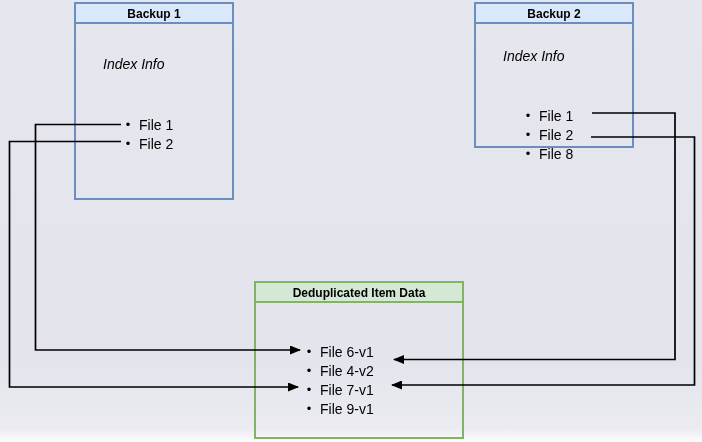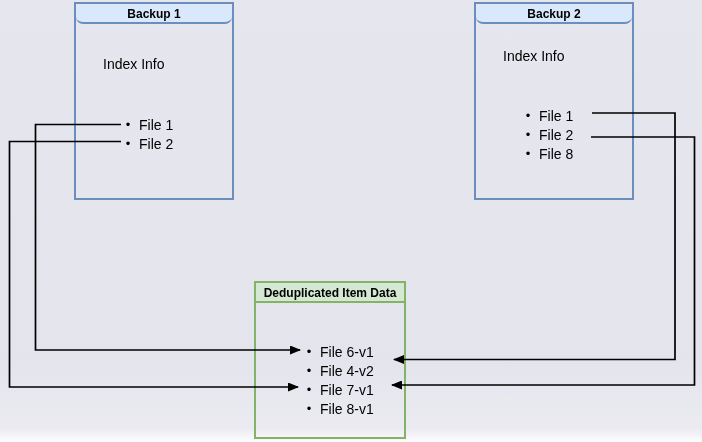--- a/index.html
+++ b/index.html
@@ -21,26 +21,27 @@
   .box.green { border: 2px solid #82b366; }
   .box-header {
     box-sizing: border-box;
     height: 20px;
     line-height: 20px;
     text-align: center;
     font-size: 12px;
     font-weight: bold;
     white-space: nowrap;
   }
-  .blue  .box-header { background: #dae8fc; border-bottom: 2px solid #6c8ebf; border-radius: 7px; }
+  .blue  .box-header { background: #dae8fc; border-bottom: 2px solid #6c8ebf; }
   .green .box-header { background: #d5e8d4; border-bottom: 2px solid #82b366; }
   .index-label {
     position: absolute;
     font-size: 14px;
     white-space: nowrap;
+    font-style: italic;
   }
   ul.filelist {
     position: absolute;
     margin: 0;
     padding: 0;
     list-style: none;
     font-size: 14px;
   }
   ul.filelist li {
     display: flex;
@@ -81,57 +82,57 @@
         <span class="bullet">•</span>
         <span>File 1</span>
       </li>
       <li>
         <span class="bullet">•</span>
         <span>File 2</span>
       </li>
     </ul>
   </div>
 
-  <div class="box blue" style="left:474px; top:2px; width:160px; height:198px;">
+  <div class="box blue" style="left:474px; top:2px; width:160px; height:146px;">
     <div class="box-header">Backup 2</div>
     <div class="index-label" style="left:27px; top:44px;">Index Info</div>
     <ul class="filelist" style="left:47px; top:102px;">
       <li>
         <span class="bullet">•</span>
         <span>File 1</span>
       </li>
       <li>
         <span class="bullet">•</span>
         <span>File 2</span>
       </li>
       <li>
         <span class="bullet">•</span>
         <span>File 8</span>
       </li>
     </ul>
   </div>
 
-  <div class="box green" style="left:254px; top:281px; width:152px; height:158px;">
+  <div class="box green" style="left:254px; top:281px; width:210px; height:158px;">
     <div class="box-header">Deduplicated Item Data</div>
     <ul class="filelist" style="left:48px; top:59px;">
       <li>
         <span class="bullet">•</span>
         <span>File 6-v1</span>
       </li>
       <li>
         <span class="bullet">•</span>
         <span>File 4-v2</span>
       </li>
       <li>
         <span class="bullet">•</span>
         <span>File 7-v1</span>
       </li>
       <li>
         <span class="bullet">•</span>
-        <span>File 8-v1</span>
+        <span>File 9-v1</span>
       </li>
     </ul>
   </div>
 
   <svg class="connector-layer" viewBox="0 0 702 442">
     <defs>
       <marker id="arrow" markerUnits="userSpaceOnUse" markerWidth="12" markerHeight="9" refX="10" refY="4.5" orient="auto">
         <path d="M0 0 L11 4.5 L0 9 Z" fill="#000000"></path>
       </marker>
     </defs>

